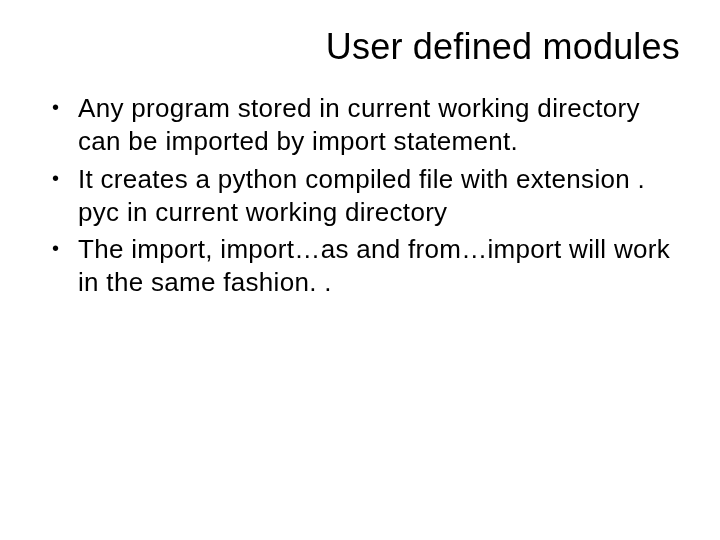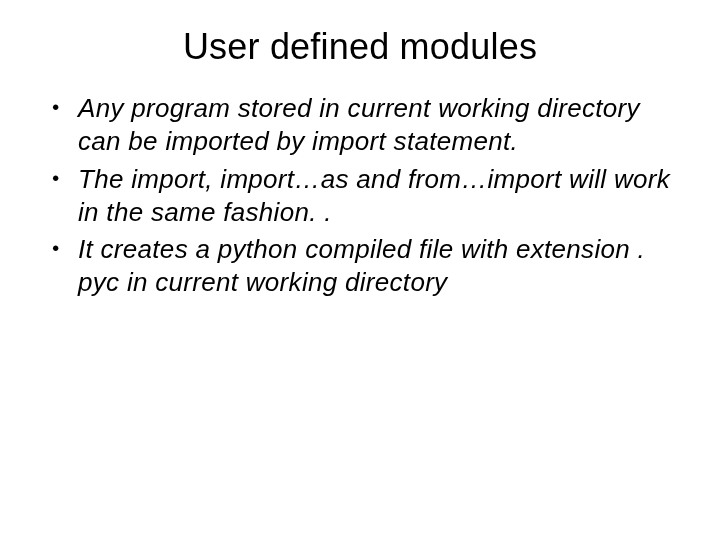--- a/index.html
+++ b/index.html
@@ -11,28 +11,27 @@
   }
   .slide {
     width: 720px;
     height: 540px;
     padding: 18px 40px 0 40px;
     position: relative;
   }
   .title {
     font-size: 36px;
     font-weight: 400;
-    text-align: center;
+    text-align: right;
     margin: 8px 0 24px 0;
     letter-spacing: 0.2px;
   }
   ul.bullets {
     list-style: none;
     padding-left: 8px;
-    font-style: italic;
   }
   ul.bullets > li {
     position: relative;
     padding-left: 30px;
     font-size: 26px;
     line-height: 1.28;
     margin-bottom: 4px;
     letter-spacing: 0.3px;
   }
   ul.bullets > li::before {
@@ -44,16 +43,16 @@
     line-height: 1.5;
   }
 </style>
 </head>
 <body>
 
 <div class="slide">
   <h1 class="title">User defined modules</h1>
   <ul class="bullets">
     <li>Any program stored in current working directory can be imported by import statement.</li>
+    <li>It creates a python compiled file with extension . pyc in current working directory</li>
     <li>The import, import…as and from…import will  work in the same fashion. .</li>
-    <li>It creates a python compiled file with extension . pyc in current working directory</li>
   </ul>
 </div>
 
 </body></html>

